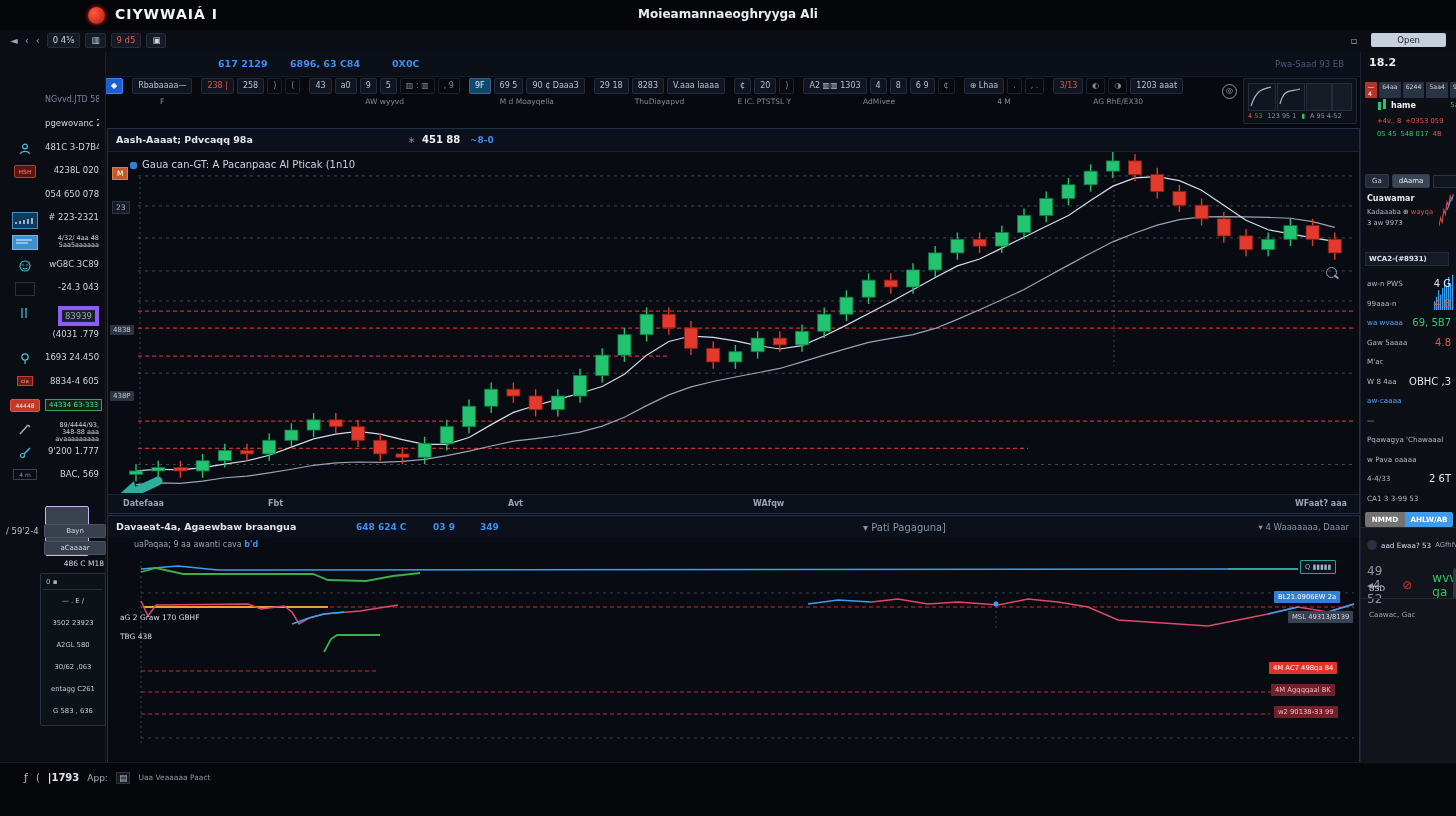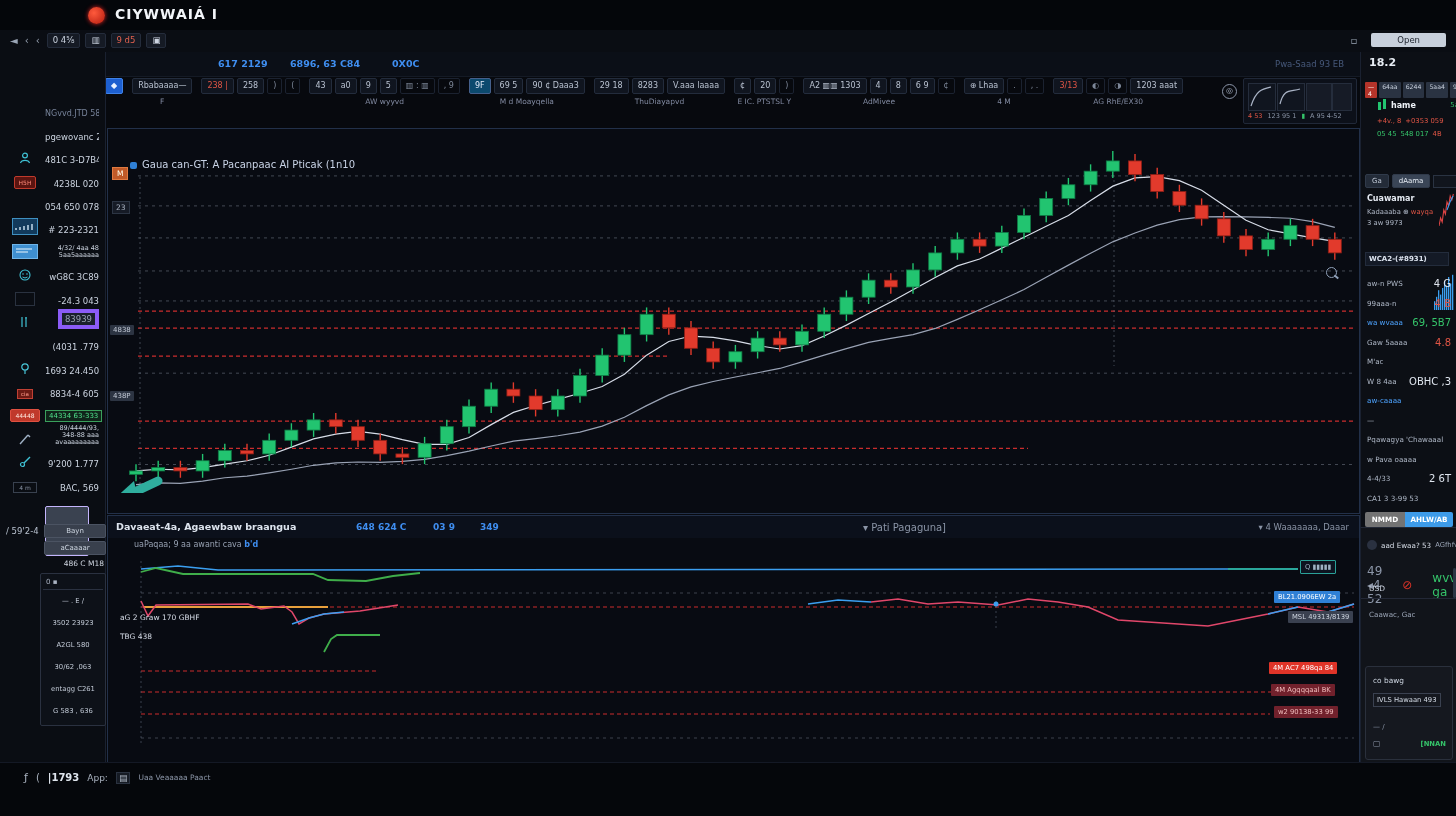--- a/index.html
+++ b/index.html
@@ -38,21 +38,21 @@
   #tb-badge{left:1222px;top:84px;width:13px;height:13px;border:1px solid #8b95a8;border-radius:50%;
             color:#aab4c6;font-size:8px;text-align:center;line-height:12px}
   #tb-widget{left:1243px;top:78px;width:112px;height:44px;background:#0c1019;border:1px solid #202838;border-radius:2px}
   .thumb{position:absolute;top:4px;width:26px;height:26px;background:#10151f;border:1px solid #252d3c}
   .thumb-box{position:absolute;top:4px;width:24px;height:26px;background:#161b26;border:1px solid #252d3c}
   #tb-marks{position:absolute;left:4px;top:33px;display:flex;gap:5px;font-size:6.5px;color:#99a3b4;white-space:nowrap}
   .mk-red{color:#e05545}.mk-green{color:#35c46a}.mk-dim{color:#8a94a6}
   
   #sidebar{left:0;top:52px;width:105px;height:710px;background:#0a0d13;border-right:1px solid #1a2130}
   #sidebar-list{left:0;top:95px;width:105px}
-  .sb-row{display:flex;align-items:flex-end;height:23.4px;padding:0 6px 0 10px;gap:5px}
+  .sb-row{display:flex;align-items:flex-start;height:23.4px;padding:0 6px 0 10px;gap:5px}
   .sb-ico{width:30px;display:flex;justify-content:center;align-items:center;flex:0 0 auto}
   .sb-label{flex:1;text-align:right;font-size:8.5px;color:#ccd4e0;white-space:nowrap;overflow:hidden}
   .sb-label.dim{color:#77839a;font-size:8px}
   .sb-label.tiny2{font-size:6.5px;line-height:7px;white-space:normal}
   .sb-label.boxed{background:#1a202c;border:4px solid #8b5cf6;color:#98a2b2;padding:1px 3px;flex:0 0 auto;margin-left:auto}
   .sb-label.greenbox{background:#10241a;border:1px solid #3aa05c;color:#4fe08a;padding:1px 3px;font-size:7px;flex:0 0 auto;margin-left:auto}
   .ic-red{background:#5a1410;border:1px solid #c03a2c;color:#ff8a7a;font-size:6px;padding:2px 4px;border-radius:2px}
   .ic-redchip{background:#6b1a14;border:1px solid #c04034;color:#ff9a8a;font-size:5.5px;padding:1px 3px}
   .ic-redbtn{background:#c0392b;border:1px solid #e05040;color:#ffe9e0;font-size:6px;padding:2px 4px;border-radius:2px}
   .ic-bluechart{background:#123a5c;border:1px solid #3f8fc0;width:24px;height:15px}
@@ -164,20 +164,21 @@
   #st-app{font-size:9px;color:#aab3c0}
   #st-badge{font-size:9px;color:#aab3c0;border:1px solid #2a3240;padding:0 2px;background:#161b24}
   #st-text{font-size:7.5px;color:#8c96a8}
 </style>
 </head>
 <body>
 
 <div class="abs" id="titlebar">
   <div class="abs" id="logo-dot"></div>
   <div class="abs" id="logo-text">CIYWWAIÁ I</div>
+  <div class="abs" id="center-title">Moieamannaeoghryyga  Ali</div>
 </div>
 
 <div class="abs" id="navbar">
   <div class="abs" id="nav-left">
     <span class="nav-ico">◄</span>
     <span class="nav-ico">‹</span>
     <span class="nav-ico">‹</span>
     <span id="nav-btns"><span class="nav-btn">0 4⅝</span><span class="nav-btn">▥</span><span class="nav-btn red">9 d5</span><span class="nav-btn">▣</span></span>
   </div>
   <div class="abs" id="nav-right">
@@ -574,27 +575,40 @@
       <rect x="1153.7" y="88.28199999999998" width="13" height="10.221000000000004" fill="#22c470" stroke="#0f7a45" stroke-width="0.8"></rect>
       <line x1="1182.3999999999999" y1="67.83999999999997" x2="1182.3999999999999" y2="95.09599999999998" stroke="#22c470" stroke-width="1.4"></line>
       <rect x="1175.8999999999999" y="74.654" width="13" height="13.627999999999986" fill="#22c470" stroke="#0f7a45" stroke-width="0.8"></rect>
       <line x1="1204.6" y1="67.83999999999997" x2="1204.6" y2="95.09599999999998" stroke="#e23a2c" stroke-width="1.4"></line>
       <rect x="1198.1" y="74.654" width="13" height="13.627999999999986" fill="#e23a2c" stroke="#8f1f16" stroke-width="0.8"></rect>
       <line x1="1226.8" y1="81.46799999999996" x2="1226.8" y2="108.72399999999999" stroke="#e23a2c" stroke-width="1.4"></line>
       <rect x="1220.3" y="88.28199999999998" width="13" height="13.627999999999986" fill="#e23a2c" stroke="#8f1f16" stroke-width="0.8"></rect>
       <line x1="50" y1="330" x2="20" y2="344" stroke="#2fae9e" stroke-width="9" stroke-linecap="round"></line>
       <polygon points="4,350 26,330 30,348" fill="#2fae9e"></polygon>
     </svg>
+  <div class="abs" id="main-head">
+    <span class="abs" id="main-head-title">Aash-Aaaat; Pdvcaqq 98a</span>
+    <span class="abs" id="main-head-star">∗</span>
+    <span class="abs" id="main-head-val">451 88</span>
+    <span class="abs" id="main-head-delta">~8-0</span>
+  </div>
   <div class="abs" id="chart-title-dot"></div>
   <div class="abs" id="chart-title">Gaua can-GT: A  Pacanpaac AI  Pticak (1n10</div>
   <div class="abs" id="side-btn1">M</div>
   <div class="abs" id="side-btn2">23</div>
   <div class="abs price-tag" id="tag1">4838</div>
   <div class="abs price-tag" id="tag2">438P</div>
   <div class="abs" id="magnifier"></div>
+  <div class="abs" id="main-axis">
+      <span class="ax-label" style="left: 15px;">Datefaaa</span>
+      <span class="ax-label" style="left: 160px;">Fbt</span>
+      <span class="ax-label" style="left: 400px;">Avt</span>
+      <span class="ax-label" style="left: 645px;">WAfqw</span>
+      <span class="ax-label" style="right: 12px;">WFaat? aaa</span>
+    </div>
 </div>
 
 <div class="abs card" id="bottom-card">
   <svg class="abs" id="bot-svg" width="1249" height="245" style="left:0;top:0">
       <line x1="33" y1="77" x2="1246" y2="77" stroke="#8a93a3" stroke-width="1" stroke-dasharray="3 4" opacity="0.4"></line>
       <line x1="33" y1="222" x2="1246" y2="222" stroke="#8a93a3" stroke-width="1" stroke-dasharray="3 4" opacity="0.4"></line>
       <line x1="33" y1="91" x2="1246" y2="91" stroke="#e03131" stroke-width="1.2" stroke-dasharray="4 3" opacity="0.9"></line>
       <line x1="33" y1="155" x2="270" y2="155" stroke="#e03131" stroke-width="1.2" stroke-dasharray="4 3" opacity="0.9"></line>
       <line x1="33" y1="176" x2="1175" y2="176" stroke="#e03131" stroke-width="1.2" stroke-dasharray="4 3" opacity="0.9"></line>
       <line x1="33" y1="198" x2="1162" y2="198" stroke="#e03131" stroke-width="1.2" stroke-dasharray="4 3" opacity="0.9"></line>
@@ -756,27 +770,20 @@
   </div>
   <div class="abs" id="chat-iconrow">
     <span>49 ◂4 52</span>
     <span id="chat-no">⊘</span>
     <span id="chat-status">wvvwd ga</span>
     <span>4</span>
   </div>
   <div class="abs" id="chat-usd">USD</div>
   <div class="abs" id="chat-usd-line"></div>
   <div class="abs" id="chat-dep">Caawac, Gac</div>
-  <div class="abs" id="chat-card">
-    <div class="abs" id="cc-title">co bawg</div>
-    <div class="abs" id="cc-line">IVLS  Hawaan  493</div>
-    <div class="abs" id="cc-sub">— /</div>
-    <div class="abs" id="cc-ico">▢</div>
-    <div class="abs" id="cc-action">[NNAN</div>
-  </div>
   <div class="abs" id="chat-scroll"></div>
 </div>
 
 <div class="abs" id="statusbar">
   <div class="abs" id="sb-items">
     <span id="st-i1">ƒ</span>
     <span id="st-i2">(</span>
     <span id="st-num">|1793</span>
     <span id="st-app">App:</span>
     <span id="st-badge">▤</span>

